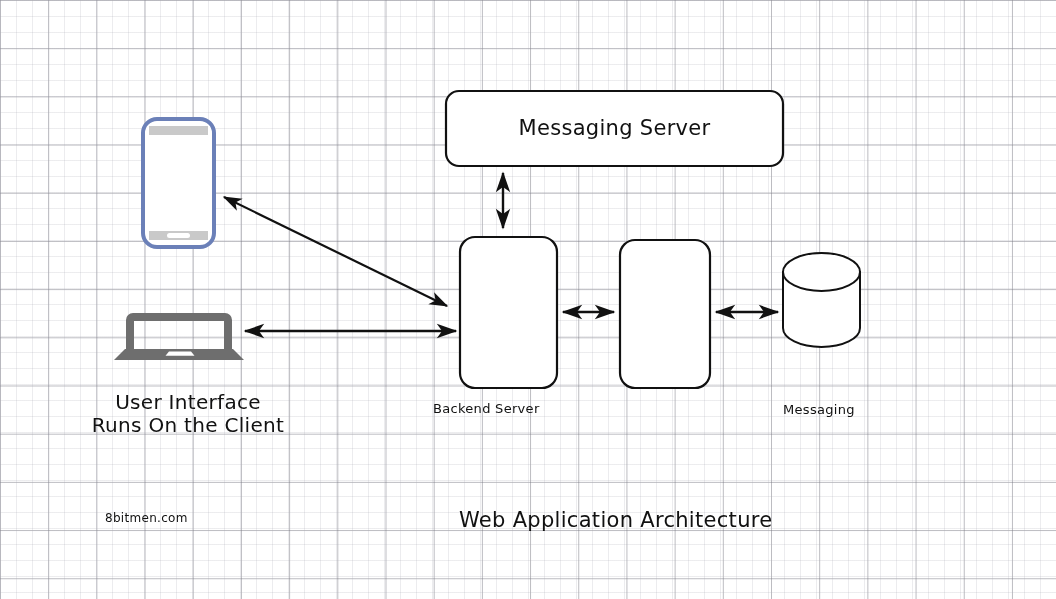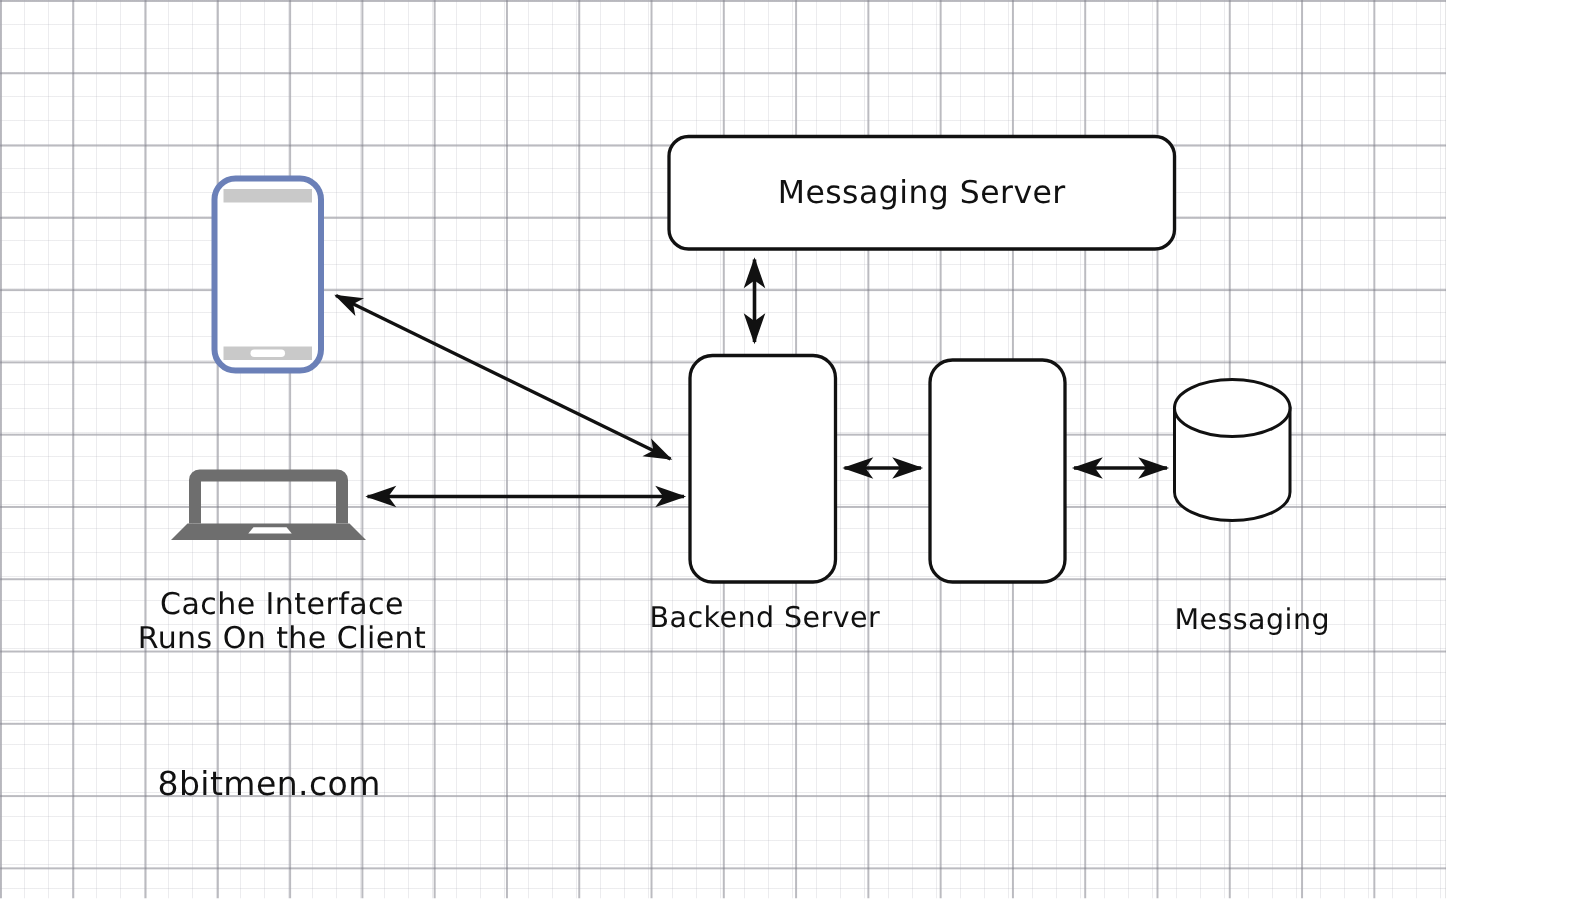--- a/index.html
+++ b/index.html
@@ -6,21 +6,21 @@
   html, body {
     margin: 0;
     padding: 0;
     background: #ffffff;
   }
   body {
     font-family: "DejaVu Sans", sans-serif;
   }
   #canvas {
     position: relative;
-    width: 964px;
+    width: 1056px;
     height: 599px;
     overflow: hidden;
     background-color: #ffffff;
     
     background-image:
       linear-gradient(to right, rgba(170,170,180,0.22) 1px, transparent 1px),
       linear-gradient(to bottom, rgba(170,170,180,0.22) 1px, transparent 1px),
       linear-gradient(to right, rgba(120,120,130,0.50) 1px, transparent 1px),
       linear-gradient(to bottom, rgba(120,120,130,0.50) 1px, transparent 1px);
     background-size:
@@ -38,32 +38,32 @@
     height: 599px;
   }
   .lbl {
     position: absolute;
     color: #111111;
     font-family: "DejaVu Sans", sans-serif;
     white-space: nowrap;
     letter-spacing: 0.3px;
   }
   .lbl-node {
-    font-size: 19px;
+    font-size: 13px;
   }
   .lbl-client {
     font-size: 20px;
     line-height: 25px;
     text-align: center;
   }
   .lbl-title {
     font-size: 21px;
   }
   .lbl-brand {
-    font-size: 22px;
+    font-size: 12px;
   }
   .lbl-box {
     font-size: 21px;
   }
 </style>
 </head>
 <body>
 
 <div id="canvas">
 
@@ -112,20 +112,21 @@
     <line x1="716" y1="312" x2="778" y2="312" stroke="#111111" stroke-width="2.4" marker-end="url(#ah)" marker-start="url(#ah-start)"></line>
   </svg>
 
   <div class="lbl lbl-box" style="left:446px; top:116px; width:337px; text-align:center;">Messaging Server</div>
 
   <div class="lbl lbl-node" style="left:433px; top:401px;">Backend Server</div>
 
 
   <div class="lbl lbl-node" style="left:783px; top:402px;">Messaging</div>
 
-  <div class="lbl lbl-client" style="left:98px; top:390px; width:180px;">Cache Interface</div>
+  <div class="lbl lbl-client" style="left:98px; top:390px; width:180px;">User Interface</div>
 
   <div class="lbl lbl-client" style="left:88px; top:413px; width:200px;">Runs On the Client</div>
 
   <div class="lbl lbl-brand" style="left:105px; top:511px;">8bitmen.com</div>
 
+  <div class="lbl lbl-title" style="left:459px; top:508px;">Web Application Architecture</div>
 
 </div>
 
 </body></html>

